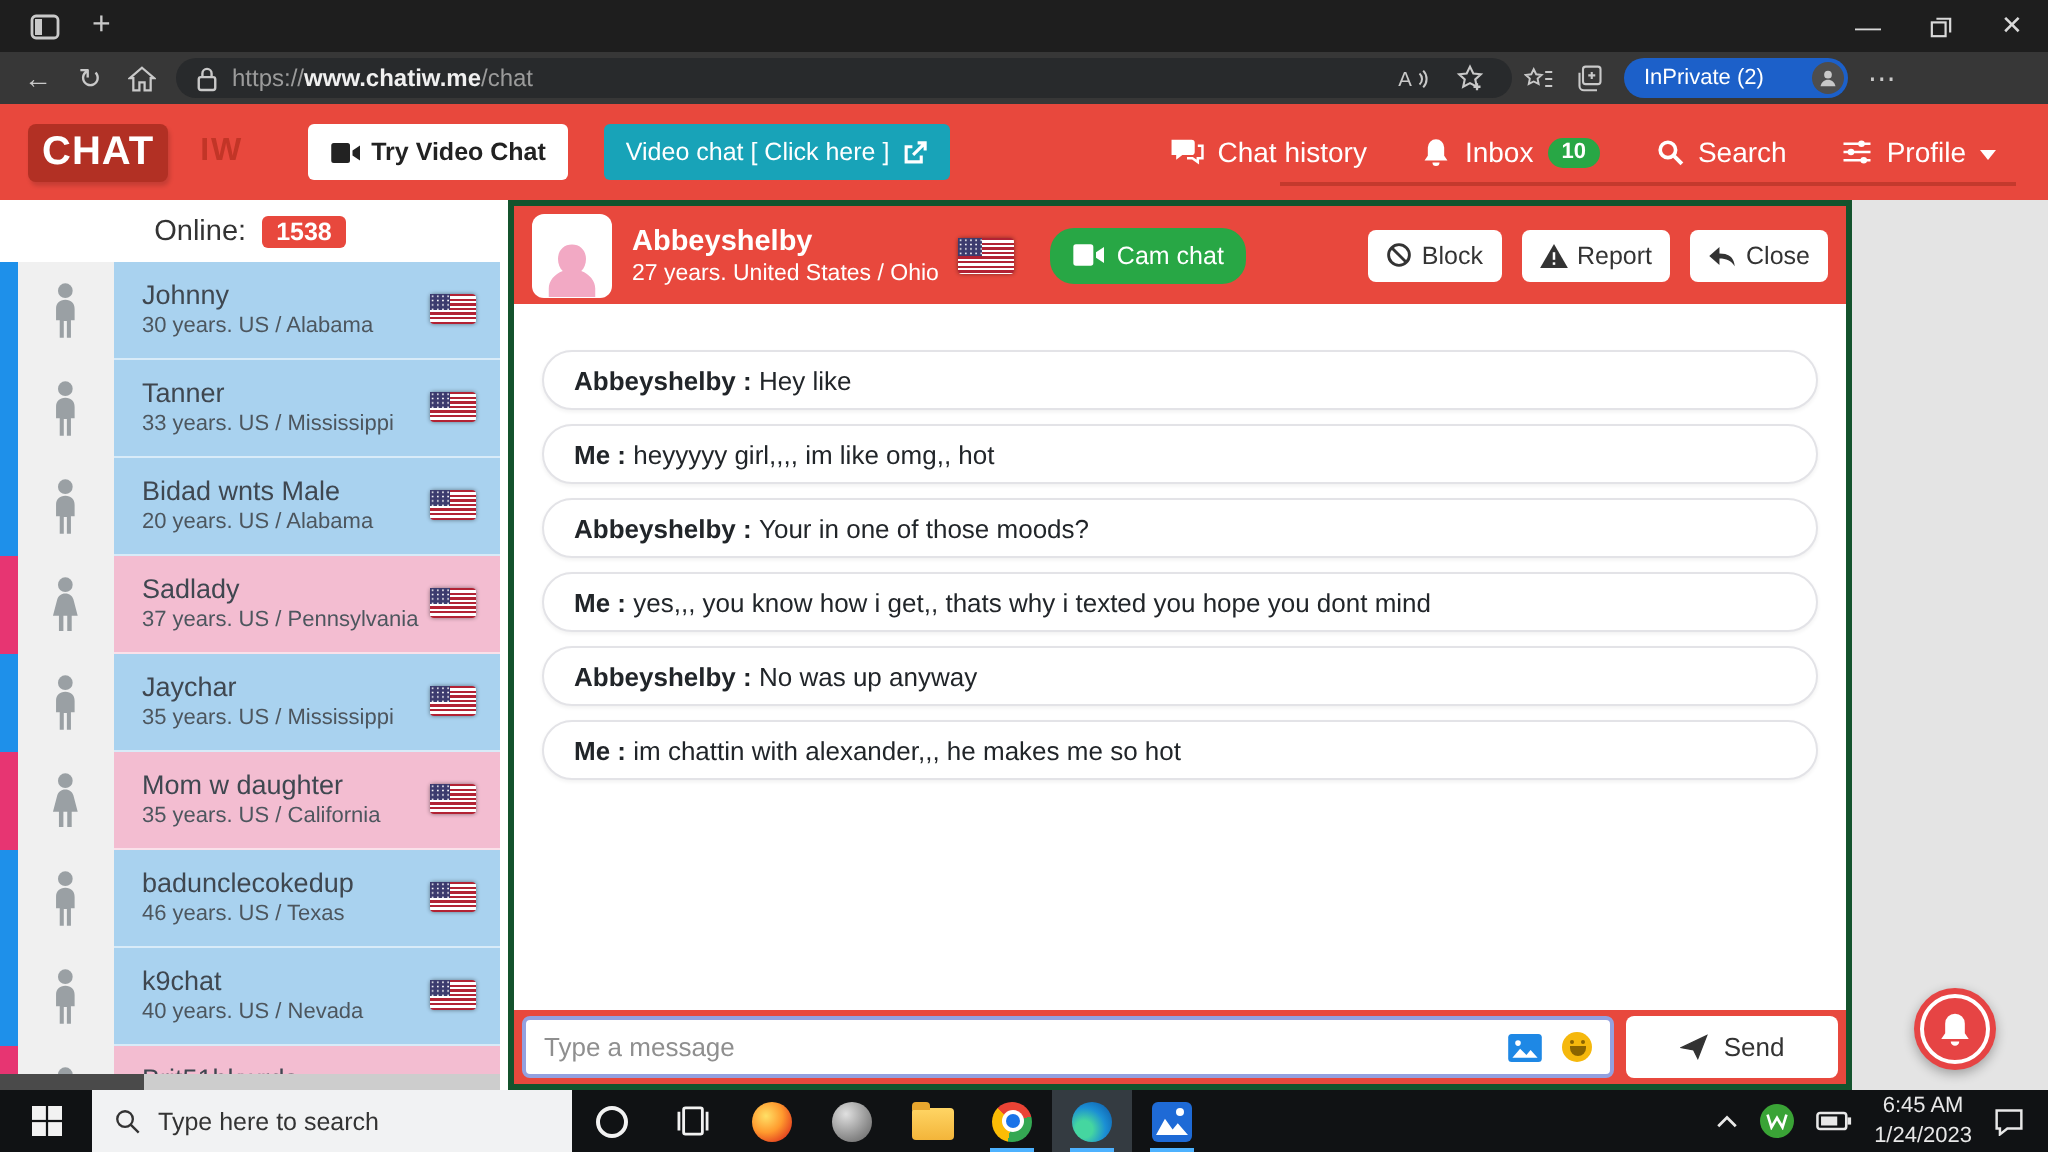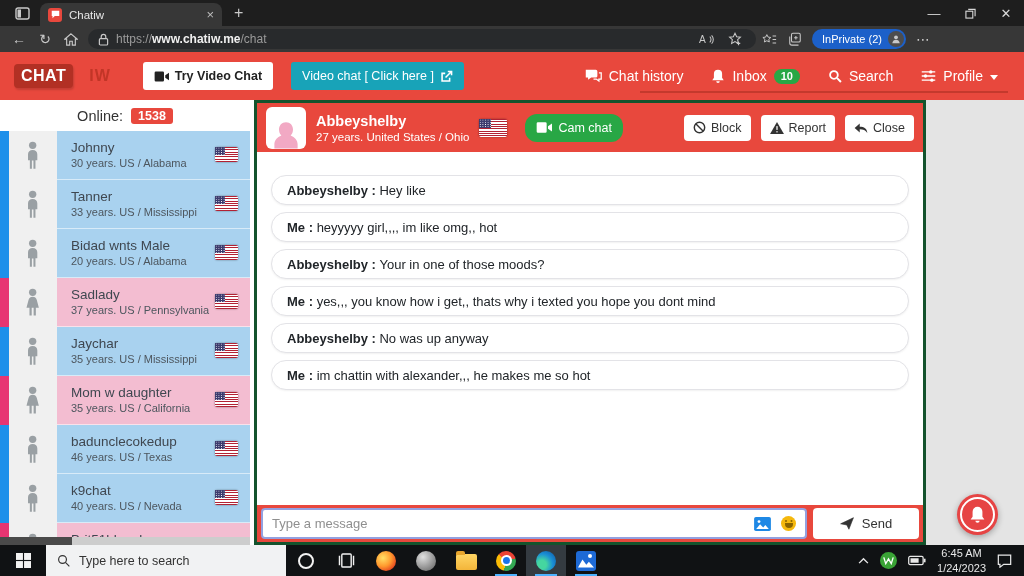--- a/index.html
+++ b/index.html
@@ -16,27 +16,27 @@
   .newtab { color:#c9c9c9; font-size:16px; margin:0 0 4px 12px; }
   .win-controls { position:absolute; top:0; right:0; height:26px; display:flex; }
   .win-controls span { width:36px; height:26px; display:flex; align-items:center; justify-content:center; color:#d9d9d9; font-size:13px; }
 
   .toolbar { position:absolute; top:26px; left:0; right:0; height:26px; background:#373737; display:flex; align-items:center; padding:0 6px; }
   .tb-ic { width:26px; height:22px; display:flex; align-items:center; justify-content:center; color:#c9c9c9; font-size:14px; }
   .urlbar { width:668px; height:20px; background:#282a2c; border-radius:10px; display:flex; align-items:center; padding:0 10px; gap:7px; margin-left:4px; }
   .url { flex:1; font-size:12px; color:#9b9b9b; white-space:nowrap; overflow:hidden; }
   .url .host { color:#f0f0f0; font-weight:700; }
   .urlbar .tb-ic { width:22px; }
-  .inprivate { height:20px; background:#1c60c9; border-radius:10px; color:#fff; font-size:11px; display:flex; align-items:center; gap:6px; padding:0 2px 0 10px; margin:0 4px; }
+  .inprivate { height:20px; background:#1c60c9; border-radius:10px; color:#fff; font-size:11px; display:flex; align-items:center; gap:24px; padding:0 2px 0 10px; margin:0 4px; }
   .inprivate .avatar-circle { width:16px; height:16px; border-radius:50%; background:#4d4d4d; display:flex; align-items:center; justify-content:center; }
 
   
   .site-header { position:absolute; top:52px; left:0; right:0; height:48px; background:#e8483d; display:flex; align-items:center; padding-left:14px; }
   .logo { display:flex; align-items:center; cursor:pointer; }
-  .logo-box { background:#b23024; color:#fff; font-weight:800; font-size:16px; letter-spacing:.5px; padding:3px 7px; border-radius:4px; box-shadow:1px 2px 2px rgba(0,0,0,.15); }
+  .logo-box { background:#b23024; color:#fff; font-weight:800; font-size:20px; letter-spacing:.5px; padding:3px 7px; border-radius:4px; box-shadow:1px 2px 2px rgba(0,0,0,.15); }
   .logo-iw { color:#c23527; font-weight:800; font-size:16px; margin-left:16px; letter-spacing:1px; }
   .btn { border:none; display:flex; align-items:center; gap:6px; border-radius:3px; font-size:12.5px; cursor:pointer; font-family:inherit; }
   .btn-white { margin-left:32px; background:#fff; color:#222; padding:7px 11px; font-weight:600; }
   .btn-teal { margin-left:18px; background:#18a3b8; color:#fff; padding:7px 11px; }
   .site-nav { margin-left:auto; margin-right:26px; display:flex; align-items:center; gap:28px; }
   .site-nav a { color:#fff; font-size:14px; display:flex; align-items:center; gap:7px; cursor:pointer; text-decoration:none; }
   .badge-green { background:#28a745; color:#fff; font-size:11px; font-weight:700; padding:1.5px 7px; border-radius:9px; }
   .caret-down { width:0; height:0; border-left:4px solid transparent; border-right:4px solid transparent; border-top:5px solid #fff; margin-top:2px; }
   .nav-underline { position:absolute; left:640px; right:16px; bottom:7px; height:2px; background:#c4392d; }
 
@@ -130,29 +130,20 @@
 
 <div class="screen">
 
   <div class="tabstrip">
     <div class="tab-actions">
       <svg width="15" height="13" viewBox="0 0 15 13">
           <rect x="1" y="1" width="13" height="11" rx="2" fill="none" stroke="#c9c9c9" stroke-width="1.4"></rect>
           <rect x="2.5" y="2.5" width="3.5" height="8" fill="#c9c9c9"></rect>
         </svg>
     </div>
-    <div class="tab">
-      <span class="favicon">
-        <svg width="9" height="9" viewBox="0 0 12 12">
-            <path d="M1 1h10v7H5L2 11V8H1z" fill="#fff"></path>
-          </svg>
-      </span>
-      <span class="tab-title">Chatiw</span>
-      <span class="tab-close">×</span>
-    </div>
     <div class="newtab">+</div>
     <div class="win-controls">
       <span>—</span>
       <span>
         <svg width="11" height="11" viewBox="0 0 12 12">
             <rect x="1" y="3.5" width="7.5" height="7.5" fill="none" stroke="#d9d9d9" stroke-width="1.2"></rect>
             <path d="M3.5 1.5h7.5v7.5" fill="none" stroke="#d9d9d9" stroke-width="1.2"></path>
           </svg>
       </span>
       <span>✕</span>

